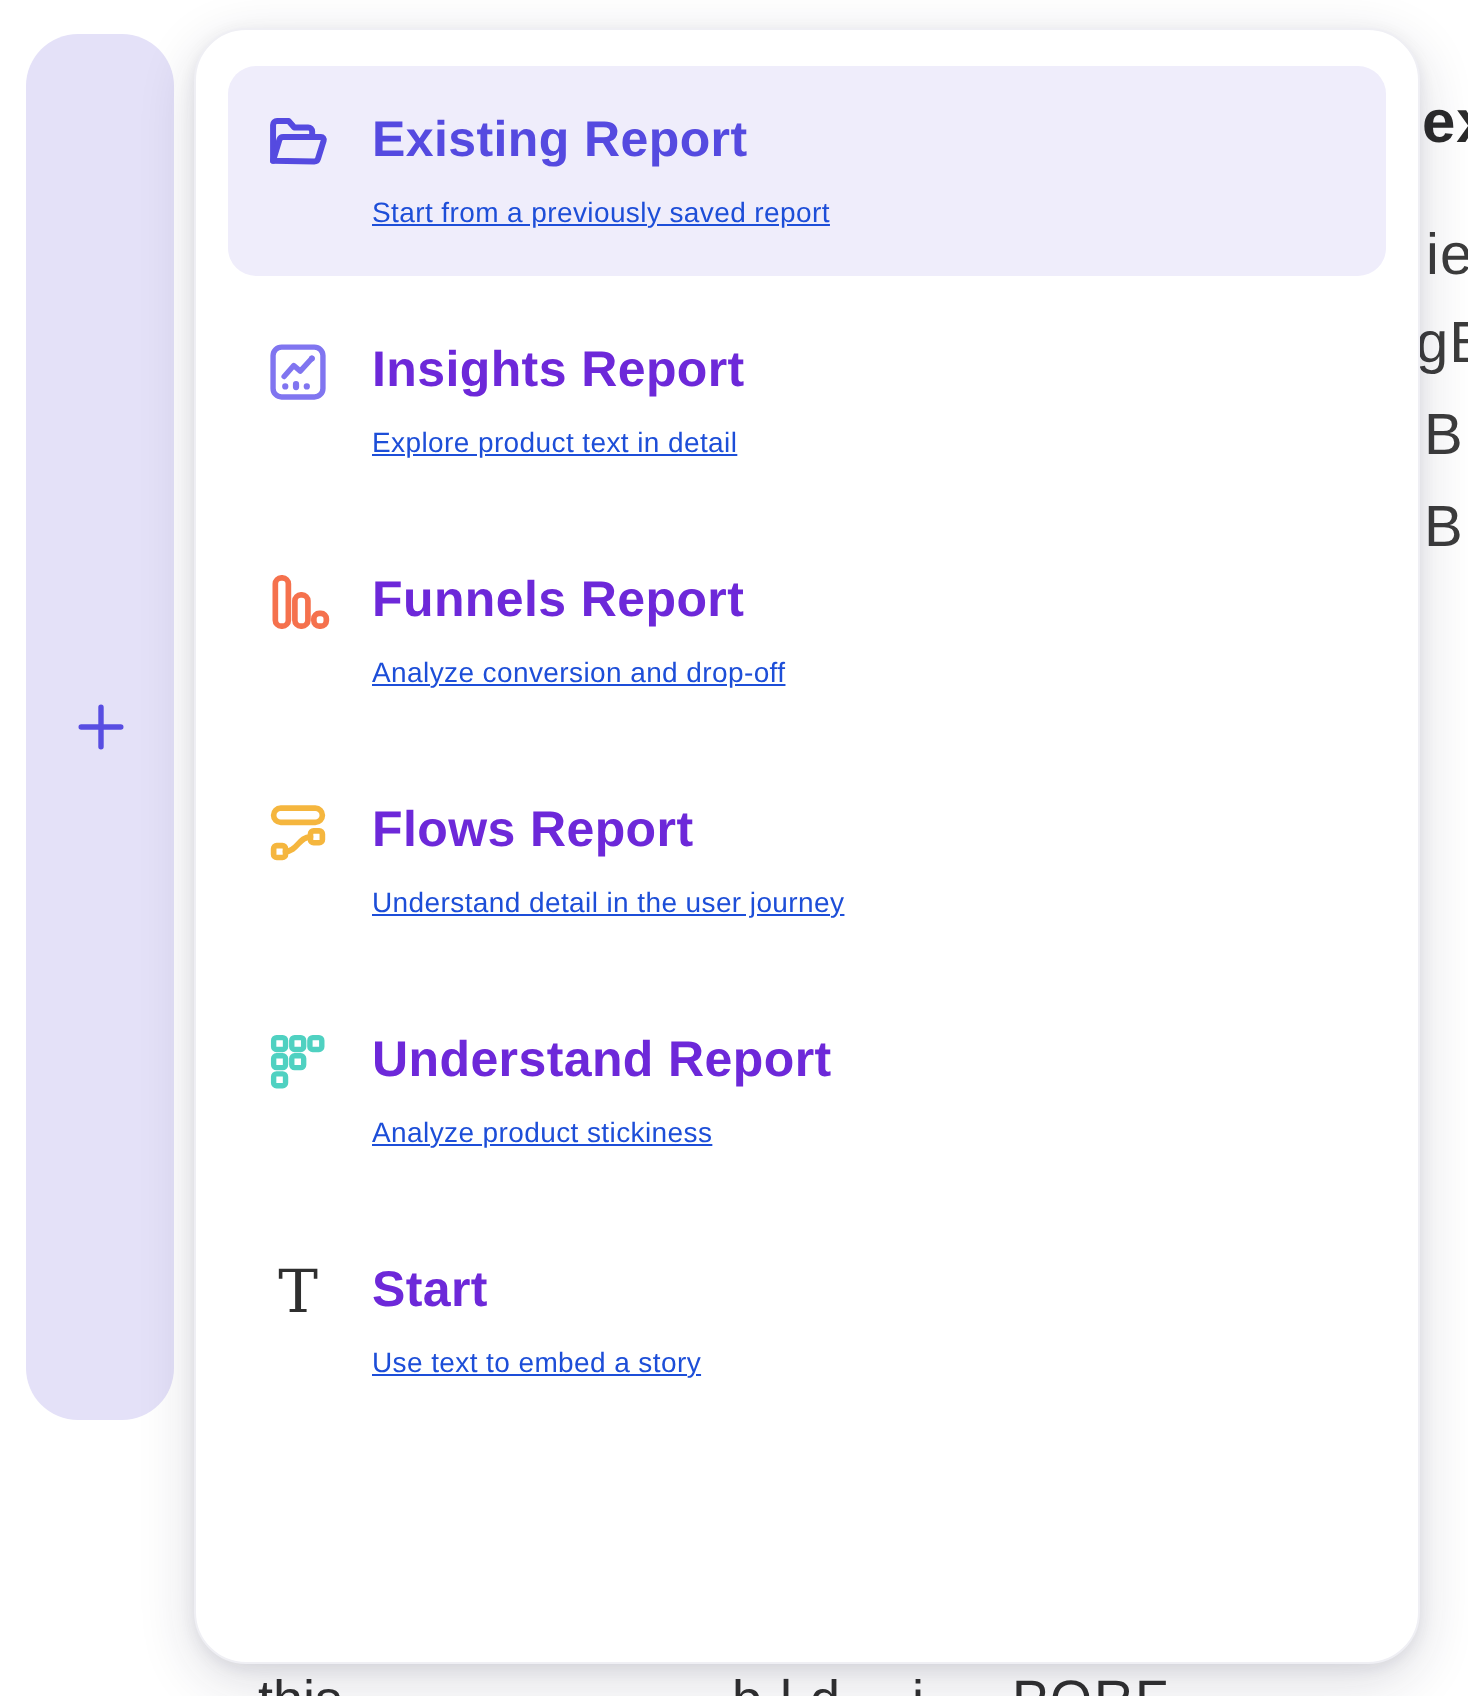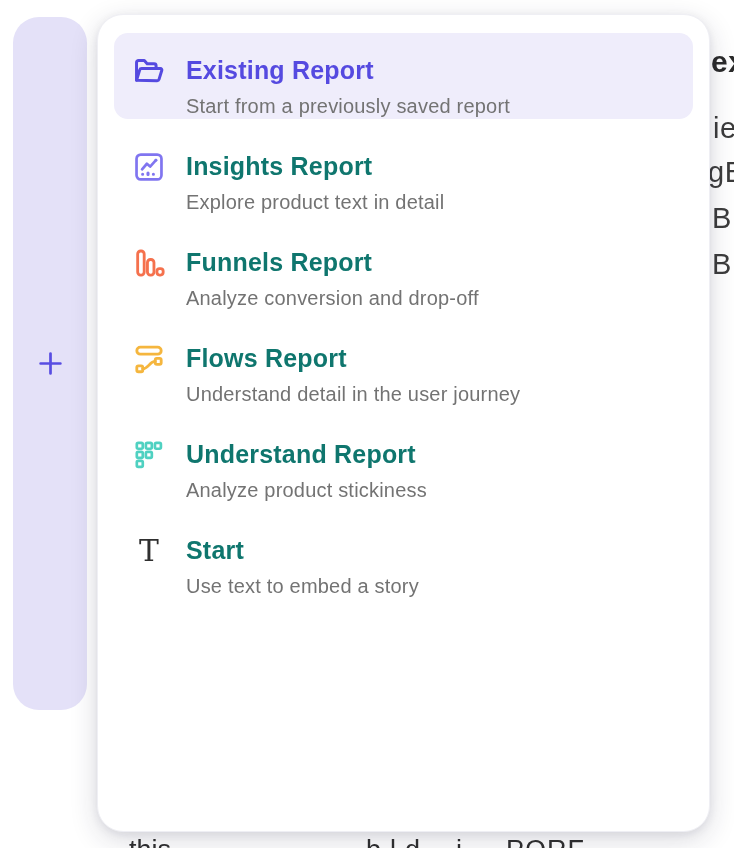--- a/index.html
+++ b/index.html
@@ -19,32 +19,32 @@
     background:#E4E1F8; border-radius:26px; display:flex; align-items:center;
     justify-content:center; cursor:pointer; }
   .plus-icon { width:27px; height:27px; color:#584DE2; }
 
   
   .menu { position:absolute; left:97px; top:14px; width:613px; height:818px;
     background:#ffffff; border-radius:26px; padding:18px 16px;
     border:1px solid #efeff4;
     box-shadow:0 8px 28px rgba(30,30,60,.16), 0 2px 8px rgba(30,30,60,.08); }
 
-  .row { display:flex; align-items:flex-start; height:86px; padding:22px 17px 0;
+  .row { display:flex; align-items:flex-start; height:105px; padding:22px 17px 0;
     border-radius:14px; margin-bottom:10px; cursor:pointer; }
   .row.highlighted { background:#EFEDFB; }
   .ic { flex:0 0 36px; width:36px; height:36px; margin-top:-2px; margin-right:19px;
     display:flex; align-items:center; justify-content:center; }
   .ic svg { width:34px; height:34px; display:block; }
   .txt { flex:1; min-width:0; }
-  .title { font-size:25px; line-height:30px; font-weight:600; color:#0f766e;
+  .title { font-size:25px; line-height:30px; font-weight:600; color:#6d28d9;
     letter-spacing:.2px; }
   .row.highlighted .title { color:#554AE0; }
-  .sub { font-size:20px; line-height:23px; font-weight:400; color:#737373;
-    margin-top:10px; letter-spacing:.2px; }
+  .sub { font-size:14px; line-height:23px; font-weight:400; color:#1d4ed8;
+    margin-top:10px; letter-spacing:.2px;text-decoration:underline; }
 </style>
 </head>
 <body>
 
 <div class="stage">
 
   <span class="frag frag-strong" style="left:711px; top:45px;">ex</span>
   <span class="frag" style="left:713px; top:112px;">ie</span>
   <span class="frag" style="left:708px; top:156px;">gB</span>
   <span class="frag" style="left:712px; top:202px;">B</span>

